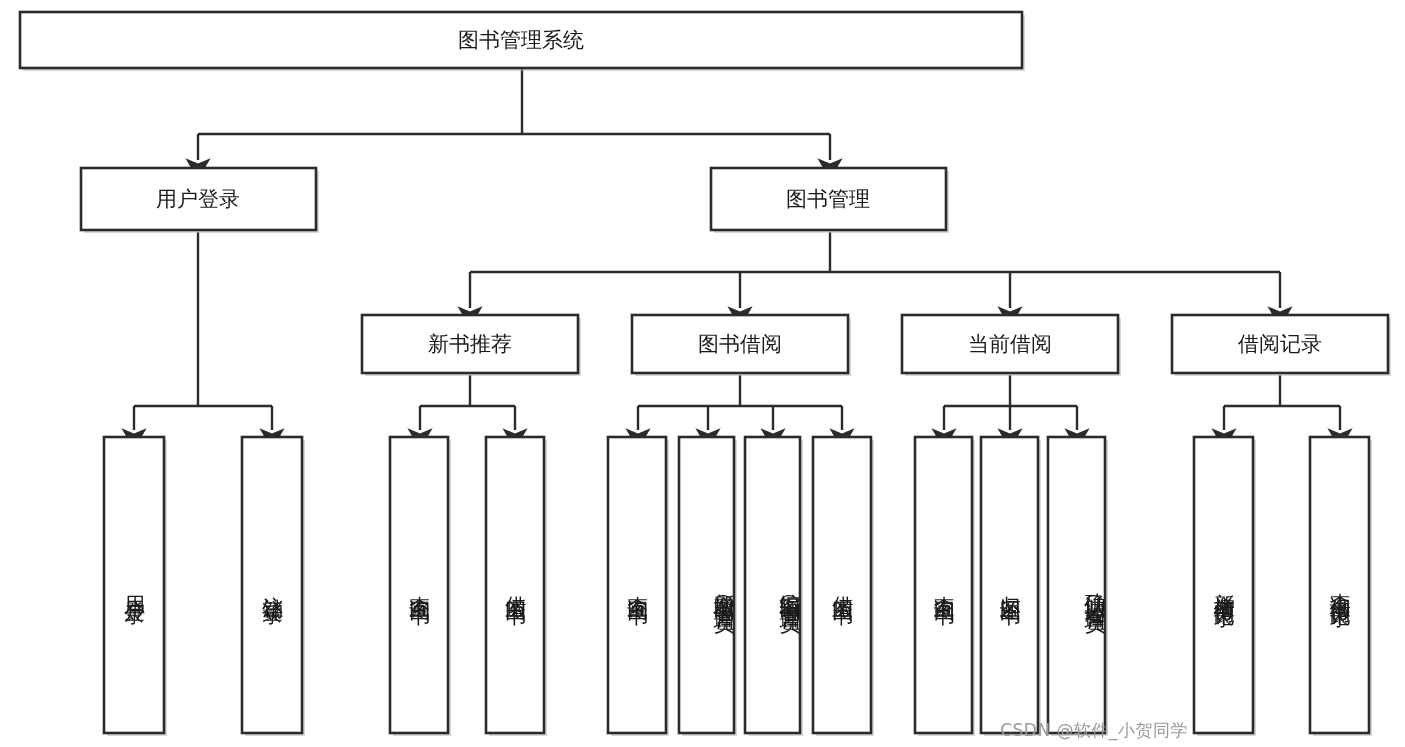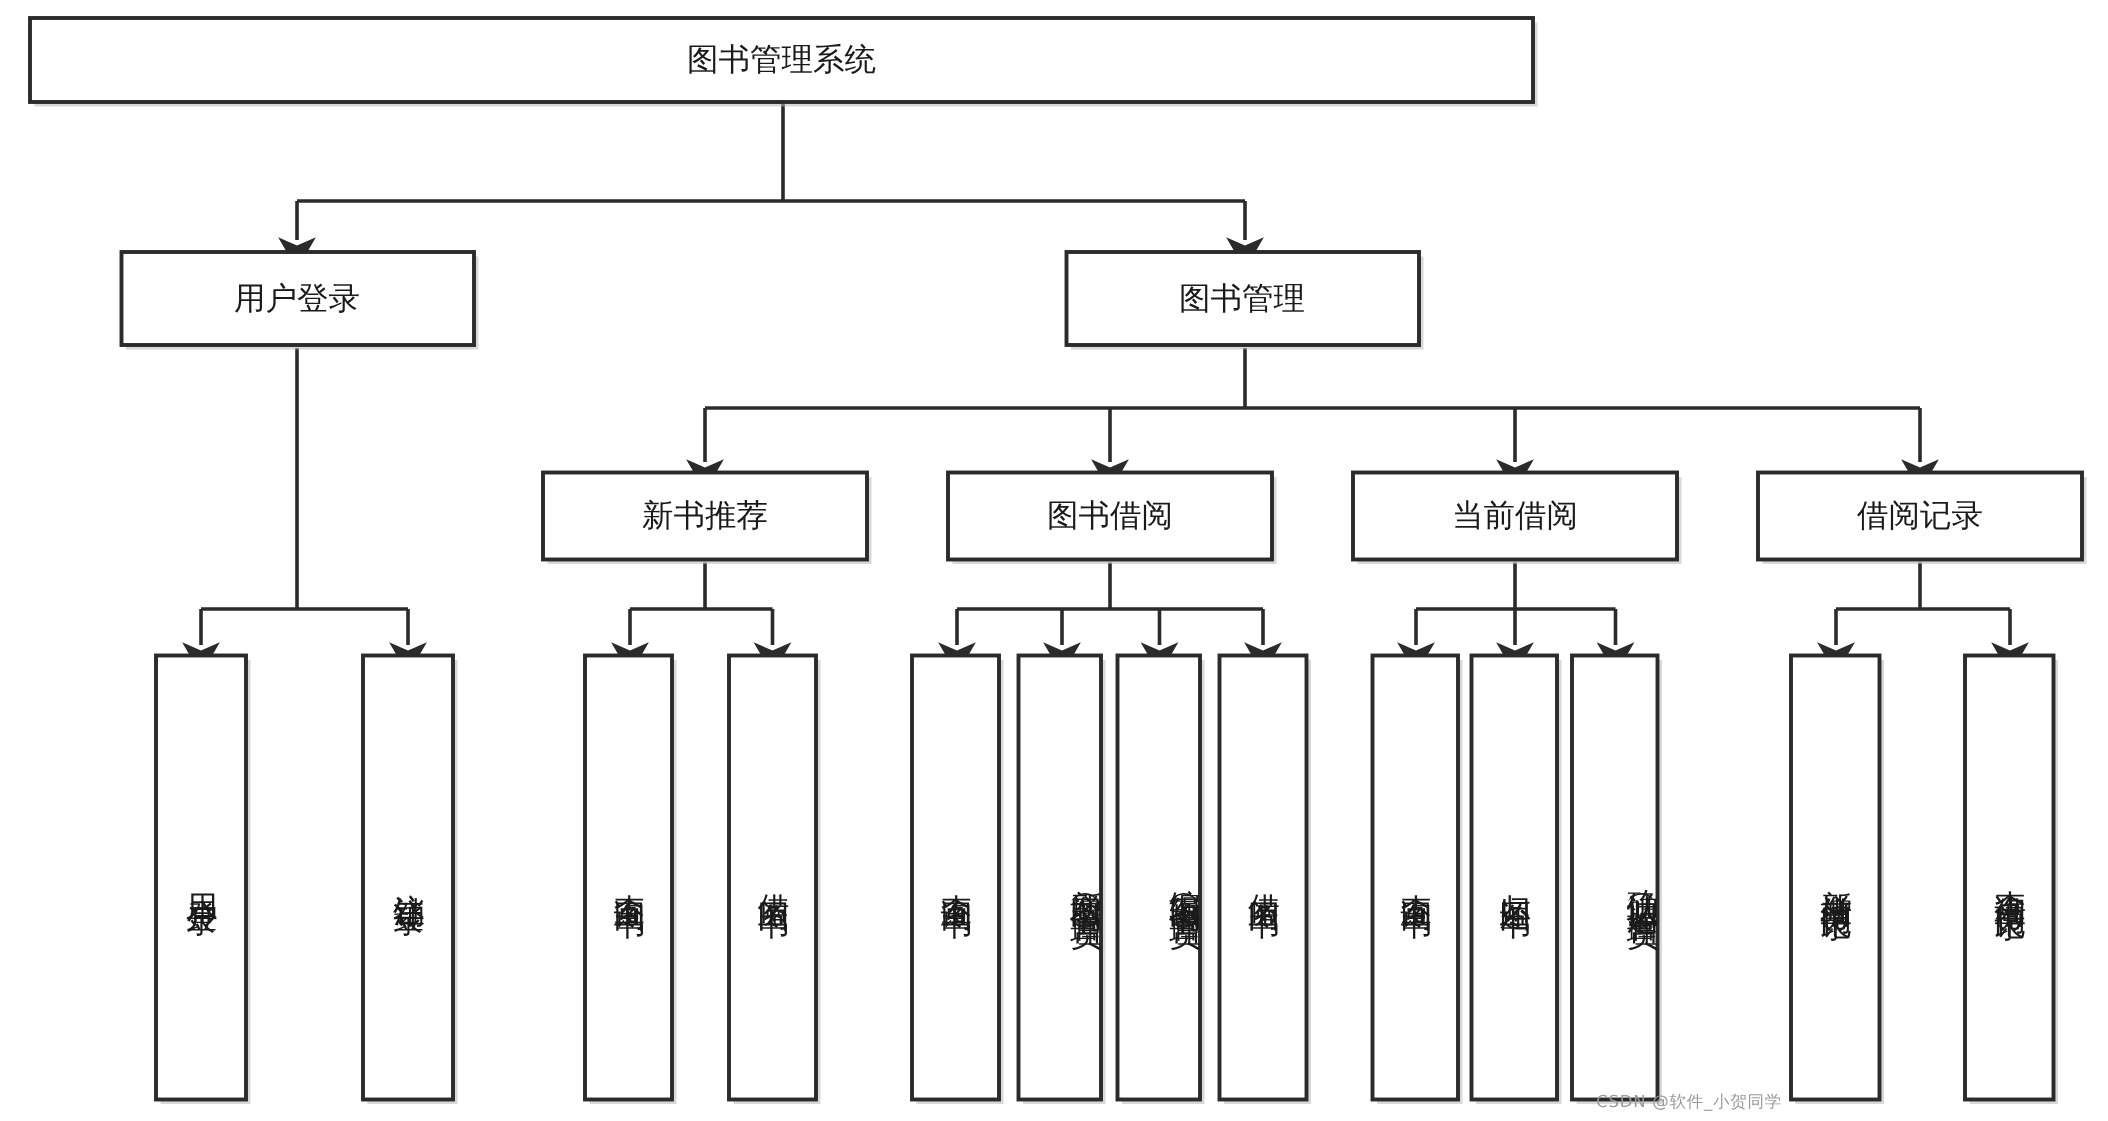--- a/index.html
+++ b/index.html
@@ -65,21 +65,21 @@
     justify-content: center;
     text-align: center;
     white-space: nowrap;
     pointer-events: none;
   }
   .watermark {
     position: absolute;
     right: 8px;
     bottom: 5px;
     font-family: "DejaVu Sans", "Liberation Sans", sans-serif;
-    font-size: 11px;
+    font-size: 17px;
     color: #9a9a9a;
     white-space: nowrap;
     letter-spacing: 0.5px;
   }
 </style>
 </head>
 <body>
 
 <div id="diagram-root">
 

